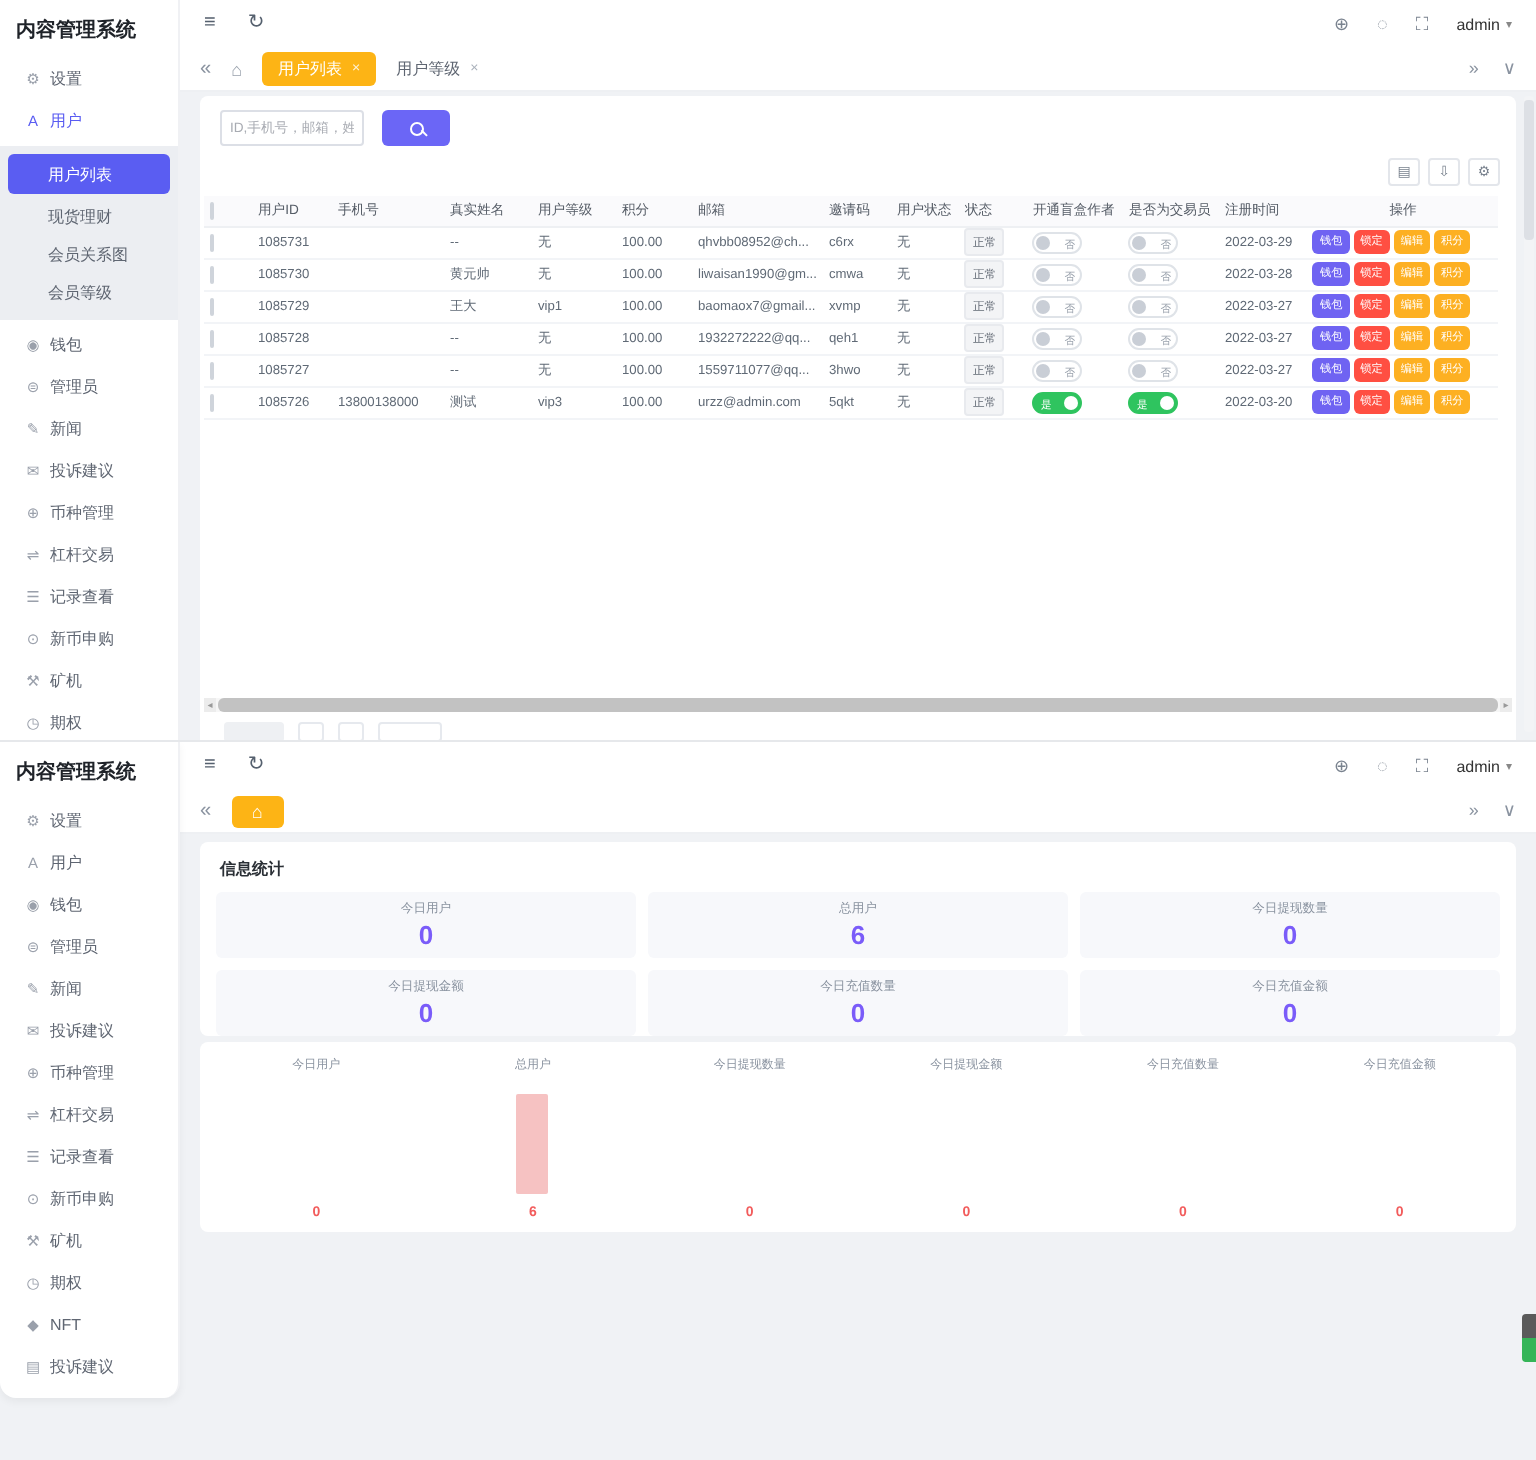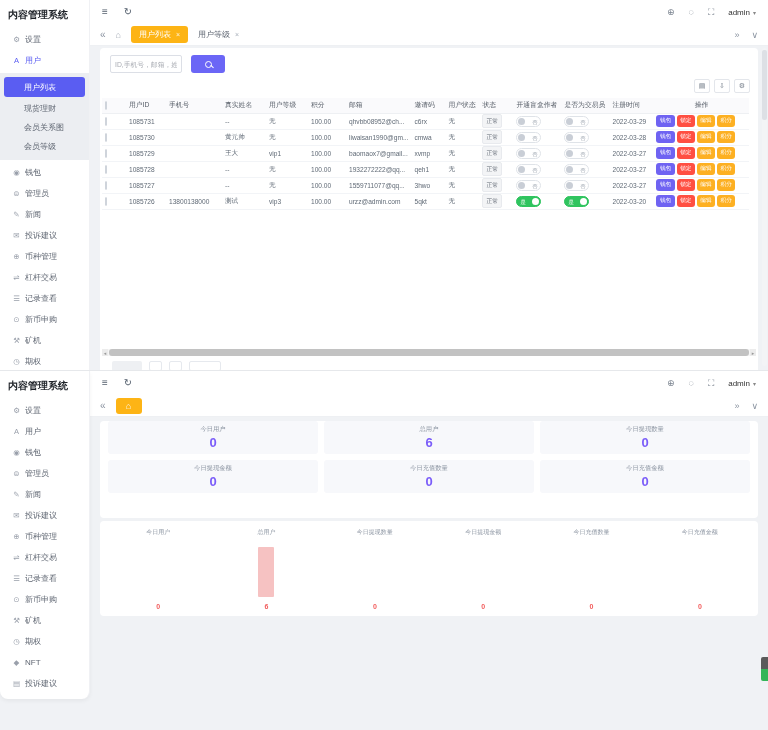--- a/index.html
+++ b/index.html
@@ -425,20 +425,21 @@
       <span class="tab-collapse">«</span>
       <span class="tab-home-active">
         <span>⌂</span>
       </span>
       <span class="tab-right">
         <span>»</span>
         <span>∨</span>
       </span>
     </div>
     <div class="card" id="card-stats">
+      <div class="sec-title">信息统计</div>
       <div class="stat-grid" id="stat-grid">
           <div class="stat-cell">
             <div class="stat-label">今日用户</div>
             <div class="stat-value">0</div>
           </div>
           <div class="stat-cell">
             <div class="stat-label">总用户</div>
             <div class="stat-value">6</div>
           </div>
           <div class="stat-cell">

